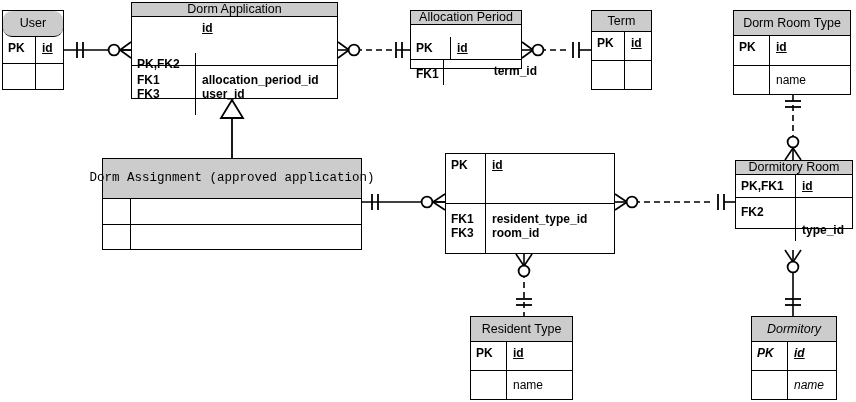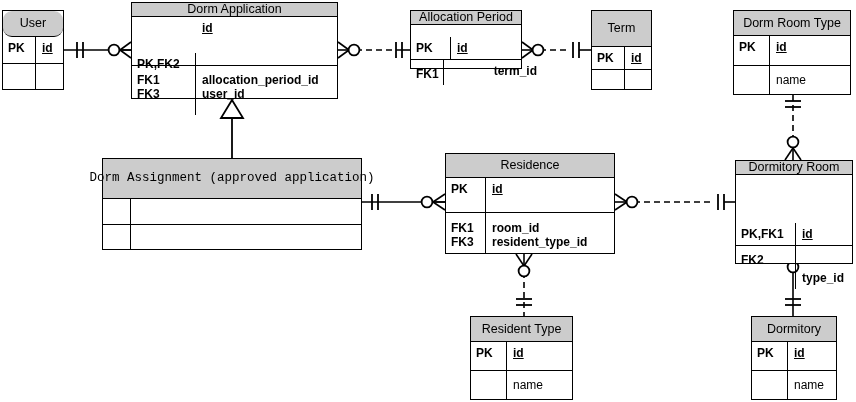--- a/index.html
+++ b/index.html
@@ -272,21 +272,21 @@
           <span class="key-line">FK1</span>
         </div>
         <div class="col-attr" style="margin-left:44px;">
           <span class="attr-fk">term_id</span>
         </div>
       </div>
     </div>
   </div>
 
   <div class="entity" style="left:591px; top:10px; width:61px; height:80px;">
-    <div class="ent-title" style="height:36px;">Term</div>
+    <div class="ent-title" style="height:21px;">Term</div>
     <div class="ent-body">
       <div class="ent-sec divided" style="height:28px;">
         <div class="col-key" style="width:33px;">
           <span class="key-line">PK</span>
         </div>
         <div class="col-attr">
           <span class="attr-pk">id</span>
         </div>
       </div>
       <div class="ent-sec">
@@ -338,44 +338,43 @@
           <span class="key-line"></span>
         </div>
         <div class="col-attr">
           <span class="attr-plain"></span>
         </div>
       </div>
     </div>
   </div>
 
   <div class="entity" style="left:445px; top:153px; width:170px; height:101px;">
-    <div class="ent-title" style="height:24px;">Residence</div>
     <div class="ent-body">
       <div class="ent-sec divided" style="height:32px;">
         <div class="col-key" style="width:40px;">
           <span class="key-line">PK</span>
         </div>
         <div class="col-attr">
           <span class="attr-pk">id</span>
         </div>
       </div>
       <div class="ent-sec">
         <div class="col-key" style="width:40px; padding-top:8px;">
           <span class="key-line">FK1</span>
           <span class="key-line">FK3</span>
         </div>
         <div class="col-attr" style="padding-top:8px;">
+          <span class="attr-fk">resident_type_id</span>
           <span class="attr-fk">room_id</span>
-          <span class="attr-fk">resident_type_id</span>
-        </div>
-      </div>
-    </div>
-  </div>
-
-  <div class="entity" style="left:735px; top:160px; width:118px; height:104px;gap:48px;">
+        </div>
+      </div>
+    </div>
+  </div>
+
+  <div class="entity" style="left:735px; top:160px; width:118px; height:69px;">
     <div class="ent-title" style="height:26px;">Dormitory Room</div>
     <div class="ent-body">
       <div class="ent-sec divided" style="height:32px;">
         <div class="col-key" style="width:60px;">
           <span class="key-line">PK,FK1</span>
         </div>
         <div class="col-attr">
           <span class="attr-pk">id</span>
         </div>
       </div>
@@ -405,21 +404,21 @@
         <div class="col-key" style="width:36px; padding-top:7px;">
           <span class="key-line"></span>
         </div>
         <div class="col-attr" style="padding-top:7px;">
           <span class="attr-plain">name</span>
         </div>
       </div>
     </div>
   </div>
 
-  <div class="entity" style="left:751px; top:316px; width:86px; height:84px;">
+  <div class="entity" style="left:751px; top:316px; width:86px; height:84px;font-style:italic;">
     <div class="ent-title" style="height:25px;">Dormitory</div>
     <div class="ent-body">
       <div class="ent-sec divided" style="height:29px;">
         <div class="col-key" style="width:36px;">
           <span class="key-line">PK</span>
         </div>
         <div class="col-attr">
           <span class="attr-pk">id</span>
         </div>
       </div>

